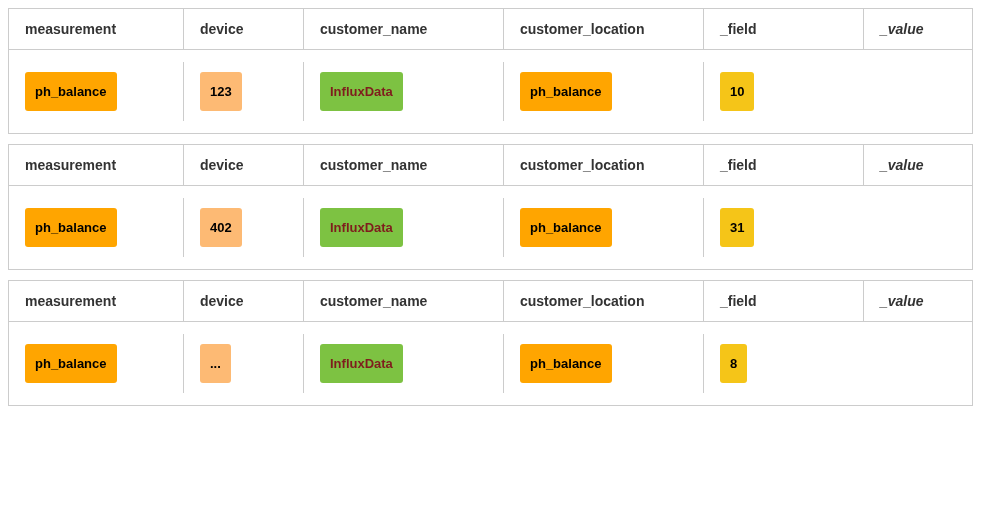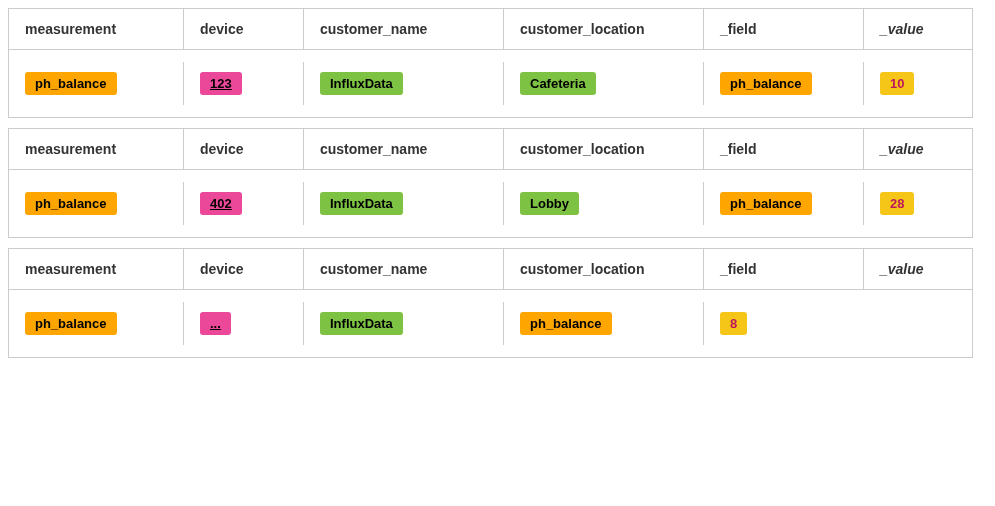--- a/index.html
+++ b/index.html
@@ -61,47 +61,46 @@
       border-right: 1px solid #cccccc;
       display: flex;
       align-items: center;
     }
 
     .data-cell:last-child {
       border-right: none;
     }
 
     .badge {
-      padding: 4px 10px;
+      padding: 12px 10px;
       border-radius: 3px;
       font-weight: 600;
       font-size: 13px;
       display: inline-block;
       text-align: center;
     }
 
     .badge-orange {
       background-color: #FFA500;
       color: #000000;
     }
 
     .badge-blue {
-      background-color: #ec4899;
+      background-color: #fdba74;
       color: #000000;
-      text-decoration: underline;
     }
 
     .badge-green {
       background-color: #7DC242;
-      color: #000000;
+      color: #7f1d1d;
     }
 
     .badge-yellow {
       background-color: #F5C518;
-      color: #be185d;
+      color: #000000;
     }
   </style>
 </head>
 <body>
 
 <div class="outer-container">
 <div class="table-group">
       <div class="table-header-row">
         <div class="header-cell">measurement</div>
         <div class="header-cell">device</div>
@@ -112,23 +111,20 @@
       </div>
       <div class="table-data-row">
         <div class="data-cell">
           <span class="badge badge-orange">ph_balance</span>
         </div>
         <div class="data-cell">
           <span class="badge badge-blue">123</span>
         </div>
         <div class="data-cell">
           <span class="badge badge-green">InfluxData</span>
-        </div>
-        <div class="data-cell">
-          <span class="badge badge-green">Cafeteria</span>
         </div>
         <div class="data-cell">
           <span class="badge badge-orange">ph_balance</span>
         </div>
         <div class="data-cell">
           <span class="badge badge-yellow">10</span>
         </div>
       </div>
     </div>
     <div class="table-group">
@@ -144,27 +140,24 @@
         <div class="data-cell">
           <span class="badge badge-orange">ph_balance</span>
         </div>
         <div class="data-cell">
           <span class="badge badge-blue">402</span>
         </div>
         <div class="data-cell">
           <span class="badge badge-green">InfluxData</span>
         </div>
         <div class="data-cell">
-          <span class="badge badge-green">Lobby</span>
-        </div>
-        <div class="data-cell">
           <span class="badge badge-orange">ph_balance</span>
         </div>
         <div class="data-cell">
-          <span class="badge badge-yellow">28</span>
+          <span class="badge badge-yellow">31</span>
         </div>
       </div>
     </div>
     <div class="table-group">
       <div class="table-header-row">
         <div class="header-cell">measurement</div>
         <div class="header-cell">device</div>
         <div class="header-cell">customer_name</div>
         <div class="header-cell">customer_location</div>
         <div class="header-cell">_field</div>

